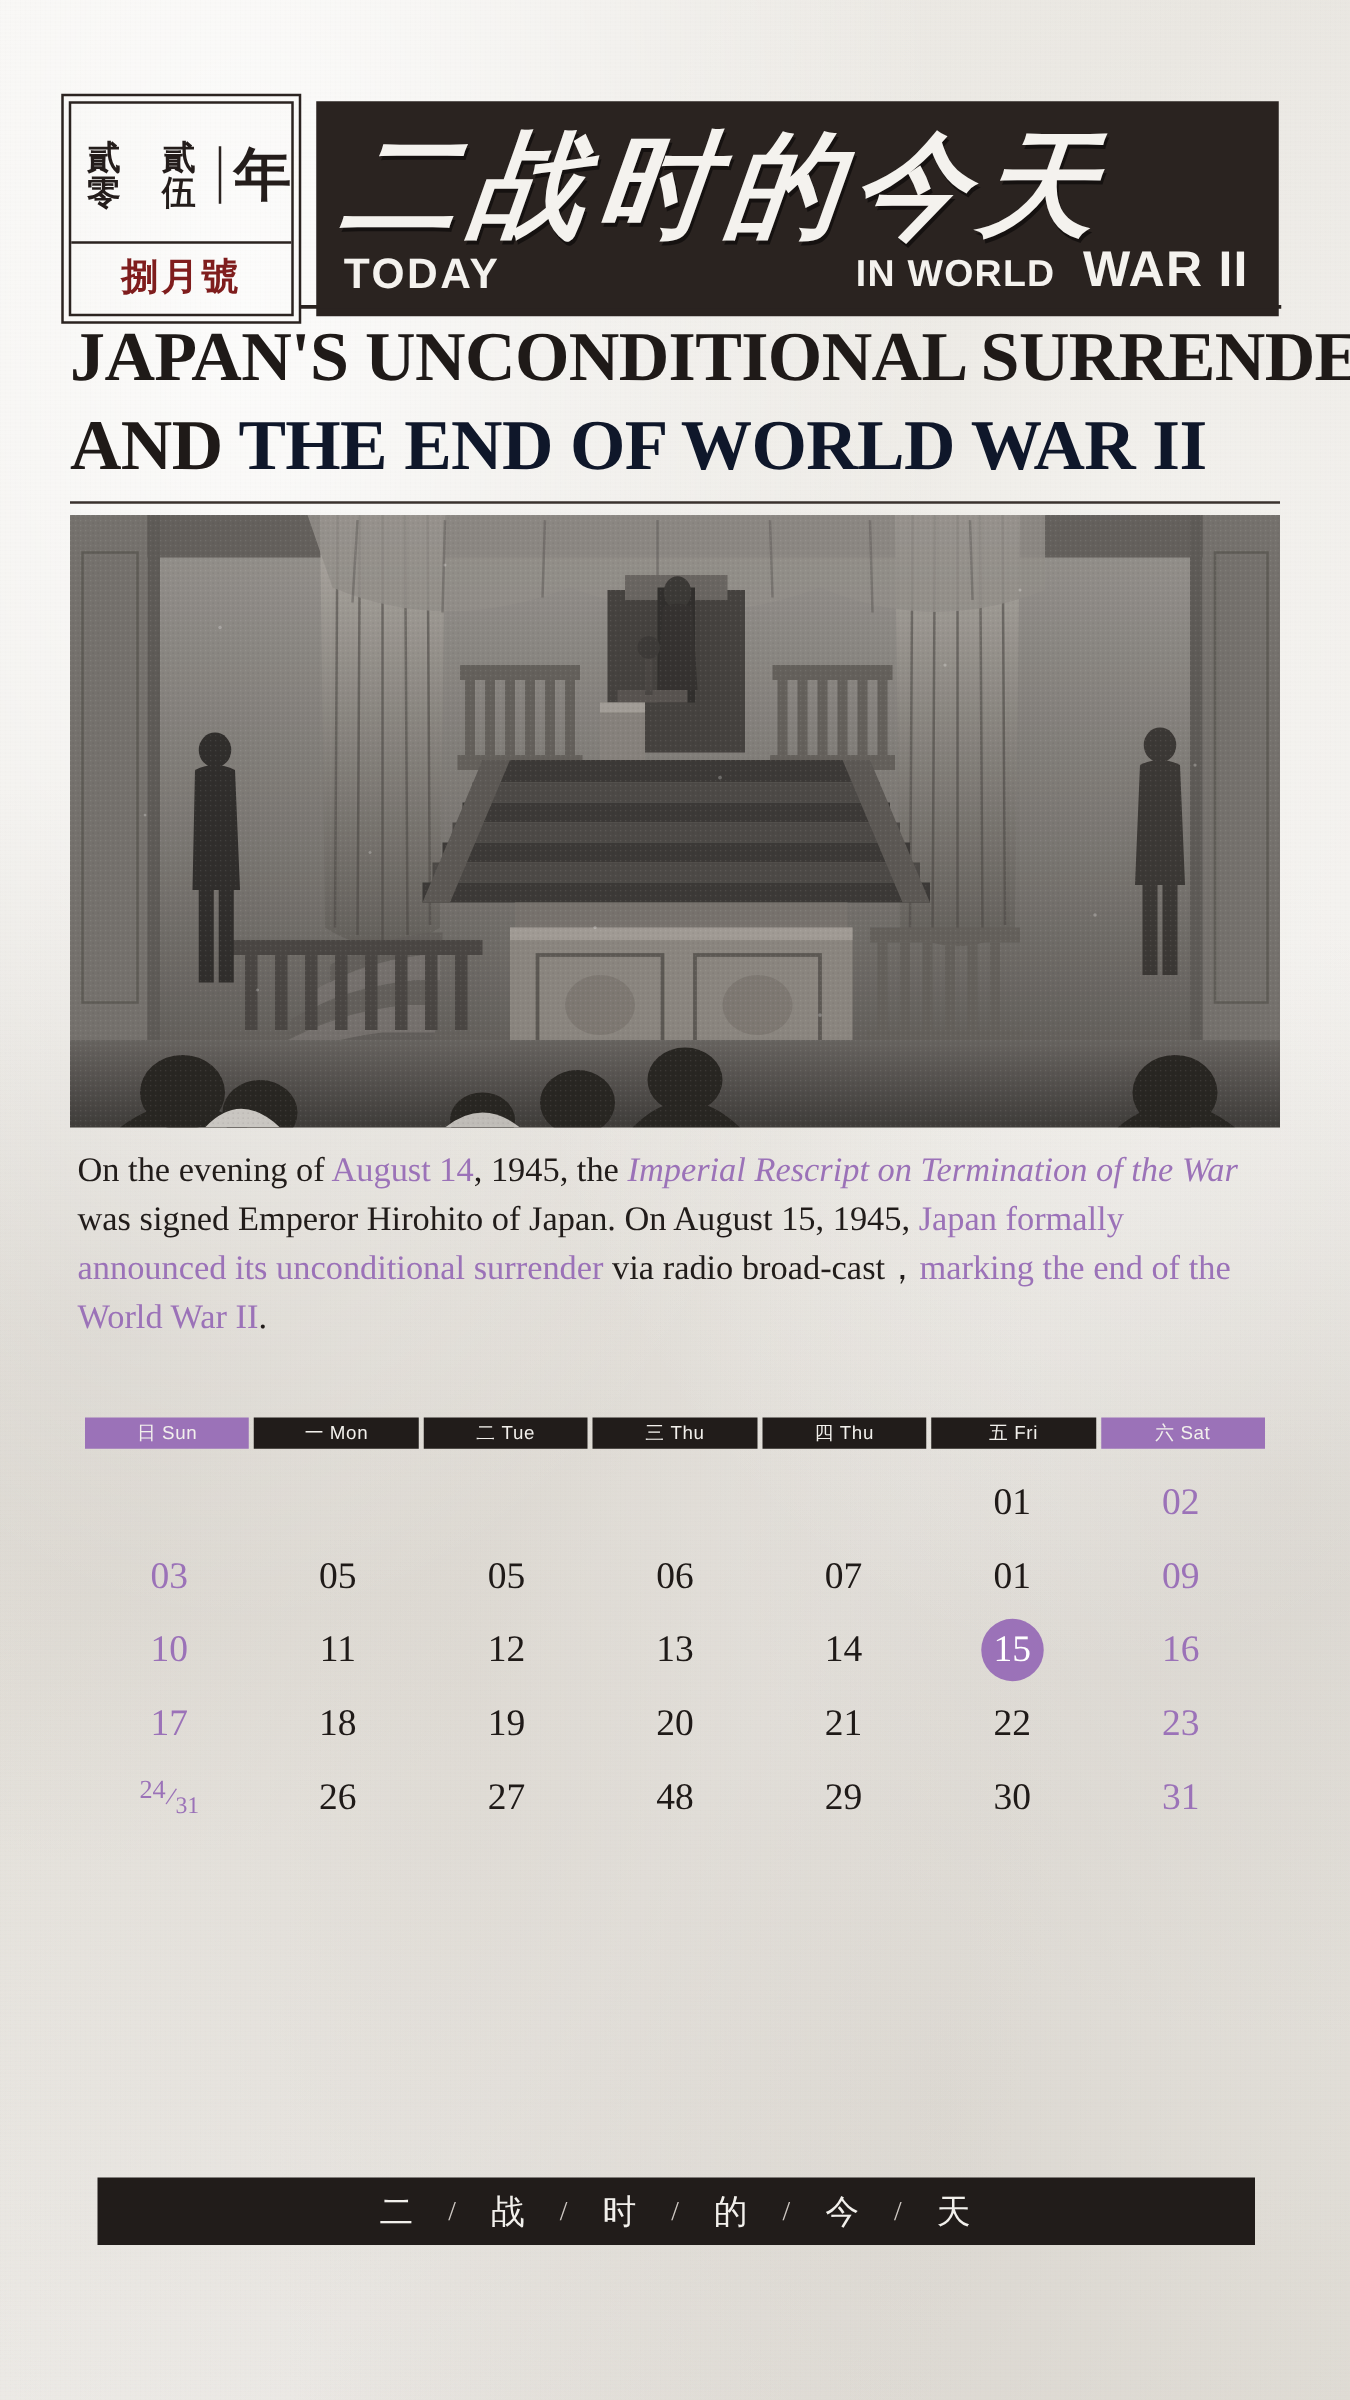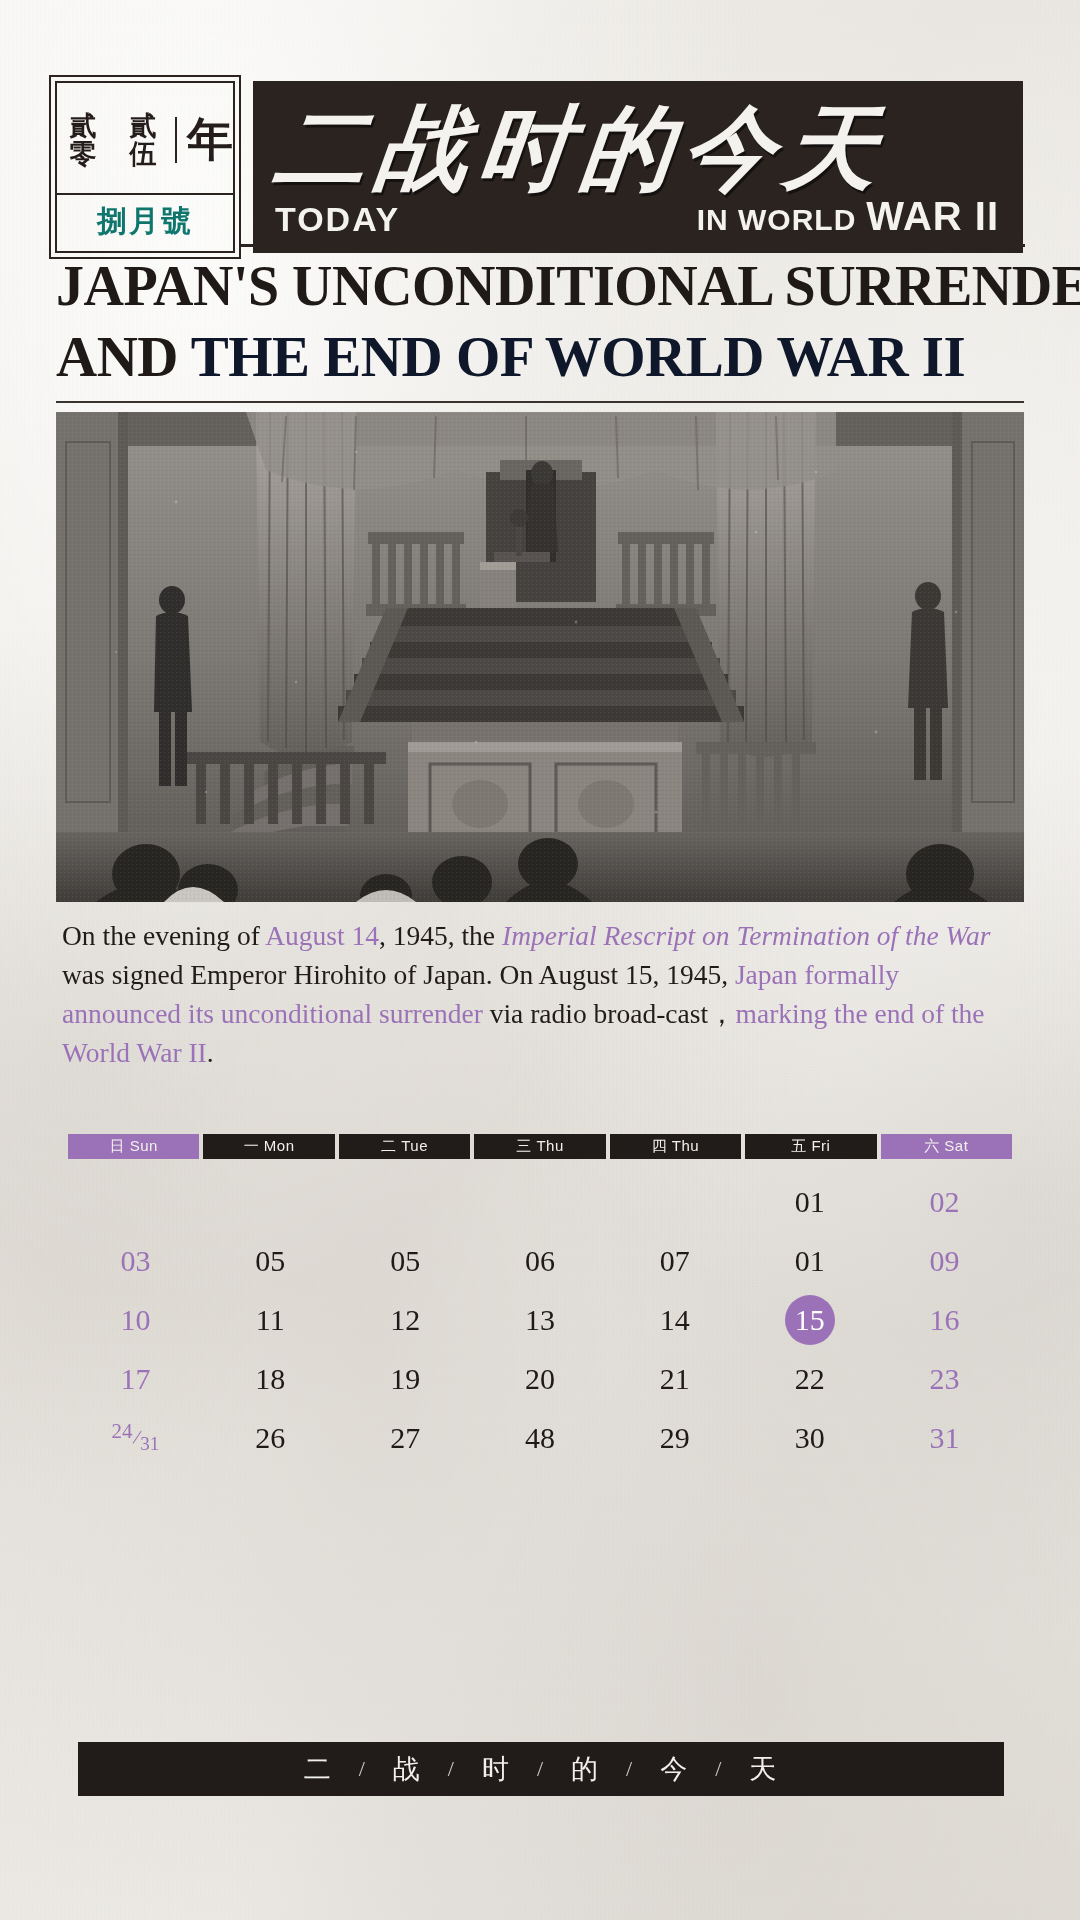--- a/index.html
+++ b/index.html
@@ -117,21 +117,21 @@
     font-weight: bold;
   }
   .stamp-bottom {
     height: 52px;
     display: flex;
     align-items: center;
     justify-content: center;
     font-size: 30px;
     letter-spacing: 2px;
     font-weight: bold;
-    color: #0f766e;
+    color: #7f1d1d;
   }
 
   .banner {
     margin-left: 18px;
     width: 770px;
     height: 172px;
     background: #2a2320;
     position: relative;
     overflow: hidden;
   }
@@ -163,21 +163,21 @@
     position: absolute;
     right: 24px;
     bottom: 14px;
     font-family: "Liberation Sans", sans-serif;
     font-weight: bold;
     font-size: 30px;
     color: #f4f2ee;
     letter-spacing: 1px;
     display: flex;
     align-items: baseline;
-    gap: 10px;
+    gap: 22px;
   }
   .banner-en-right .big {
     font-size: 40px;
   }
   .banner-rule {
     position: absolute;
     left: 240px;
     top: 244px;
     width: 785px;
     height: 3px;

